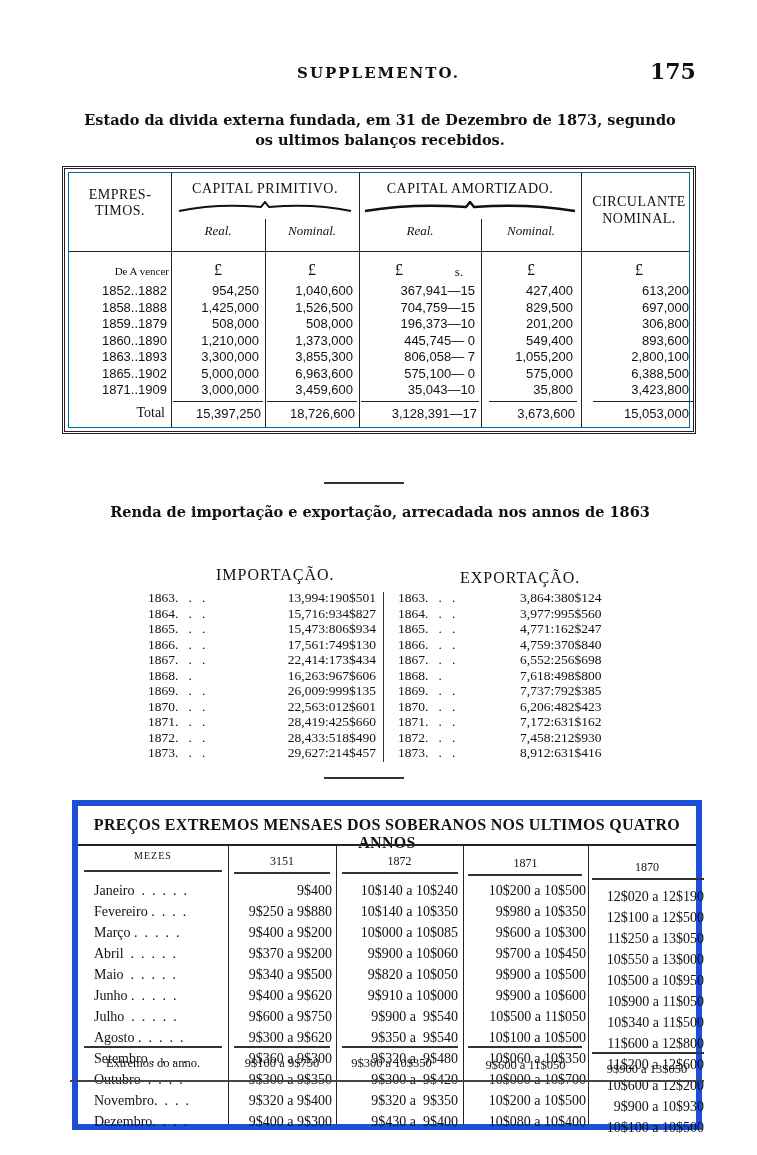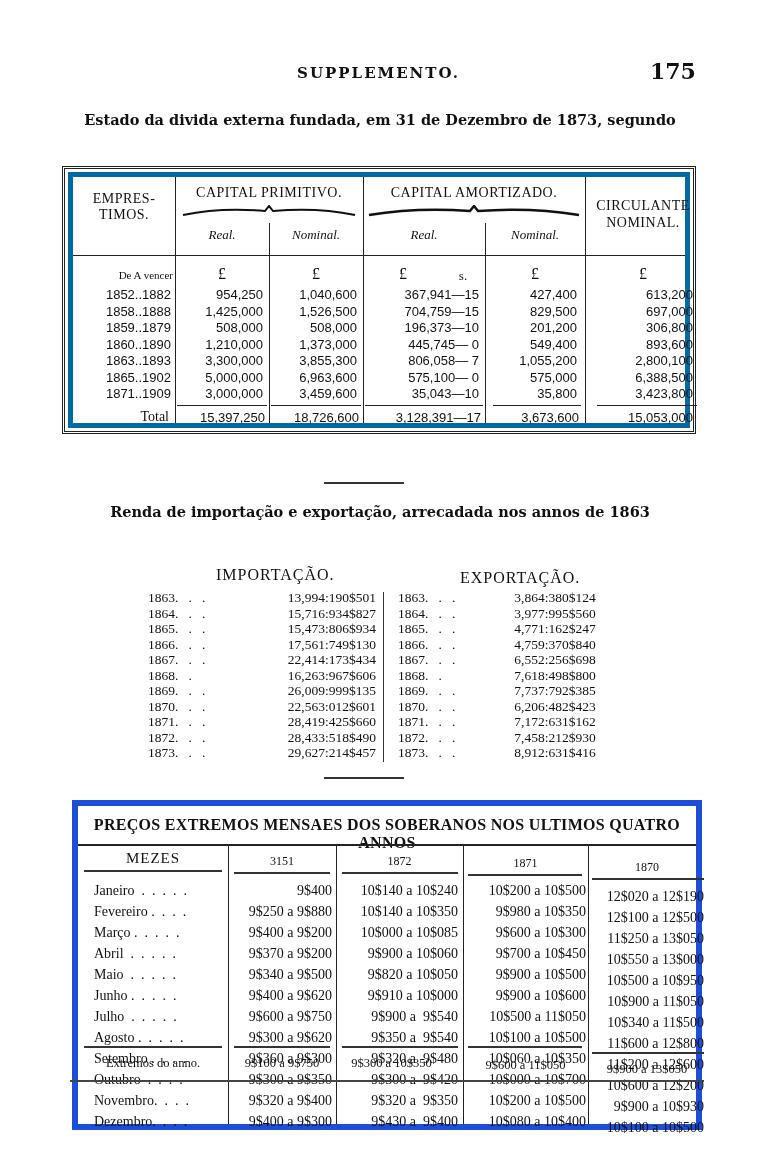--- a/index.html
+++ b/index.html
@@ -4,21 +4,21 @@
 <style>
   html, body { margin: 0; padding: 0; background: #ffffff; }
   body { width: 757px; height: 1155px; position: relative; overflow: hidden; color: #111; font-family: "DejaVu Serif", serif; }
   .abs { position: absolute; }
   .running-title { left: 0; width: 757px; top: 64px; text-align: center; font-size: 15px; letter-spacing: 2px; font-weight: bold; }
   .page-num { left: 650px; top: 58px; font-size: 22px; font-weight: bold; }
   .title1 { left: 60px; width: 640px; top: 110px; text-align: center; font-size: 14.5px; font-weight: bold; line-height: 20px; }
 
   
   .debt { left: 62px; top: 166px; width: 634px; height: 268px; border: 3px double #222; box-sizing: border-box; font-family: "Liberation Serif", serif; }
-  .debt .outer { position: absolute; inset: 3px; border: 5px solid #0369a1; }
+  .debt .outer { position: absolute; inset: 3px; border: 1px solid #0369a1; }
   .vline { position: absolute; top: 0; bottom: 0; border-left: 1px solid #222; }
   .hline { position: absolute; left: 0; right: 0; border-top: 1.5px solid #222; }
   .cell { position: absolute; text-align: center; }
   .colhead { font-size: 14px; letter-spacing: 0.5px; }
   .subhead { font-style: italic; font-size: 13px; }
   .num { font-family: Liberation Sans, sans-serif; font-size: 13px; line-height: 16.5px; text-align: right; white-space: pre; }
   .lb { font-size: 16px; }
 
   .sep { height: 1.5px; background: #333; }
 
@@ -32,20 +32,21 @@
   .pcol { font-size: 14px; line-height: 21px; white-space: pre; }
 </style>
 </head>
 <body>
 
 <div class="abs running-title">SUPPLEMENTO.</div>
 <div class="abs page-num">175</div>
 
 <div class="abs title1">
   <div>Estado da divida externa fundada, em 31 de Dezembro de 1873, segundo</div>
+  <div>os ultimos balanços recebidos.</div>
 </div>
 
 <div class="abs debt">
   <div class="outer">
 
     <div class="vline" style="left:102px"></div>
     <div class="vline" style="left:196px; top:46px"></div>
     <div class="vline" style="left:290px"></div>
     <div class="vline" style="left:412px; top:46px"></div>
     <div class="vline" style="left:512px"></div>
@@ -175,21 +176,21 @@
 1864.   .   .
 1865.   .   .
 1866.   .   .
 1867.   .   .
 1868.   .
 1869.   .   .
 1870.   .   .
 1871.   .   .
 1872.   .   .
 1873.   .   .</div>
-<div class="abs list" style="left:500px; top:590px; width:110px; text-align:center">3,864:380$124
+<div class="abs list" style="left:520px; top:590px; width:110px; text-align:left">3,864:380$124
 3,977:995$560
 4,771:162$247
 4,759:370$840
 6,552:256$698
 7,618:498$800
 7,737:792$385
 6,206:482$423
 7,172:631$162
 7,458:212$930
 8,912:631$416</div>
@@ -198,21 +199,21 @@
 
 <div class="abs prices">
   <div class="ttl">PREÇOS EXTREMOS MENSAES DOS SOBERANOS NOS ULTIMOS QUATRO ANNOS</div>
   <div class="abs" style="left:0; right:0; top:38px; border-top:2px solid #222"></div>
 
   <div class="abs" style="left:150px; top:38px; bottom:0; border-left:1.5px solid #222"></div>
   <div class="abs" style="left:258px; top:38px; bottom:0; border-left:1px solid #222"></div>
   <div class="abs" style="left:385px; top:38px; bottom:0; border-left:1px solid #222"></div>
   <div class="abs" style="left:510px; top:38px; bottom:0; border-left:1px solid #222"></div>
 
-  <div class="cell" style="left:0; width:150px; top:44px; font-size:15px; letter-spacing:1px">MEZES</div>
+  <div class="cell" style="left:0; width:150px; top:44px; font-size:10px; letter-spacing:1px">MEZES</div>
   <div class="cell" style="left:150px; width:108px; top:48px; font-size:12px">3151</div>
   <div class="cell" style="left:258px; width:127px; top:48px; font-size:12px">1872</div>
   <div class="cell" style="left:385px; width:125px; top:50px; font-size:12px">1871</div>
   <div class="cell" style="left:510px; width:118px; top:54px; font-size:12px">1870</div>
 
   <div class="abs" style="left:6px; width:138px; top:64px; border-top:2px solid #333"></div>
   <div class="abs" style="left:156px; width:96px; top:66px; border-top:2px solid #333"></div>
   <div class="abs" style="left:264px; width:116px; top:66px; border-top:2px solid #333"></div>
   <div class="abs" style="left:390px; width:114px; top:68px; border-top:2px solid #333"></div>
   <div class="abs" style="left:514px; width:112px; top:72px; border-top:2px solid #333"></div>

